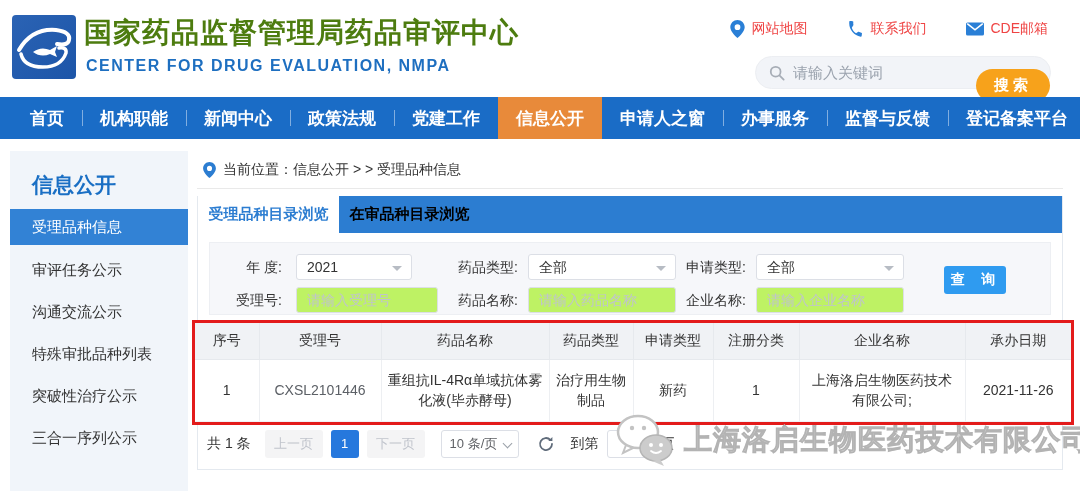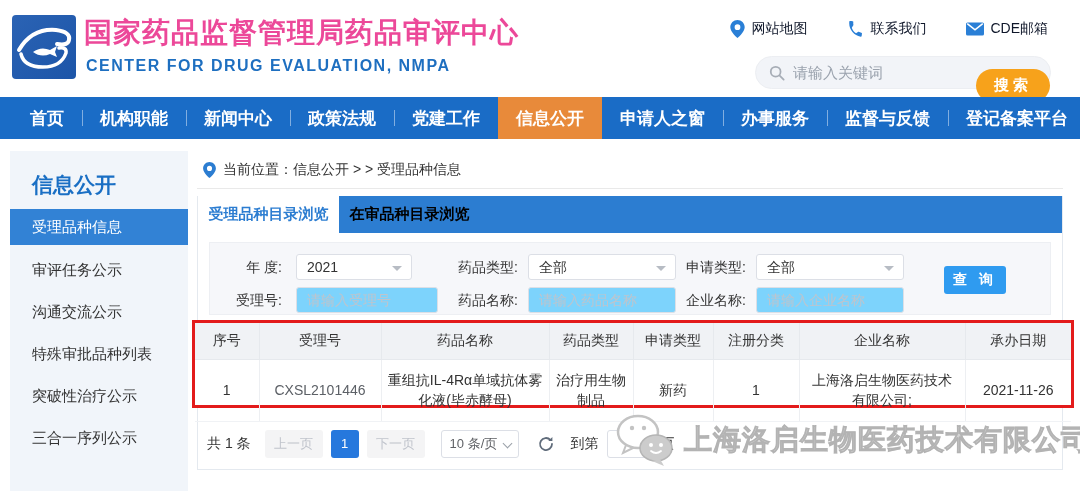--- a/index.html
+++ b/index.html
@@ -3,24 +3,24 @@
 <meta charset="utf-8">
 <style>
   * { margin:0; padding:0; box-sizing:border-box; }
   html,body { background:#fff; }
   body { font-family:"Liberation Sans","DejaVu Sans",sans-serif; }
   .page { position:relative; width:1080px; height:491px; background:#fff; overflow:hidden; }
 
   
   .header { position:absolute; left:0; top:0; width:1080px; height:97px; background:#fff; }
   .logo { position:absolute; left:12px; top:15px; width:64px; height:64px; background:linear-gradient(135deg,#2b63b4,#1c55a8); border-radius:4px; }
-  .site-title { position:absolute; left:84px; top:14px; font-size:28px; font-weight:bold; color:#ec4899; letter-spacing:1px; white-space:nowrap; }
+  .site-title { position:absolute; left:84px; top:14px; font-size:28px; font-weight:bold; color:#4d7c0f; letter-spacing:1px; white-space:nowrap; }
   .site-subtitle { position:absolute; left:86px; top:57px; font-size:16px; font-weight:bold; color:#1e6fc0; letter-spacing:1.5px; white-space:nowrap; }
   .top-links { position:absolute; top:20px; right:32px; display:flex; gap:40px; }
-  .top-link { display:flex; align-items:center; gap:6px; font-size:14px; color:#0f172a; cursor:pointer; white-space:nowrap; }
+  .top-link { display:flex; align-items:center; gap:6px; font-size:14px; color:#ef4444; cursor:pointer; white-space:nowrap; }
   .search-bar { position:absolute; left:755px; top:56px; width:296px; height:33px; background:#f2f4f8; border:1px solid #eceef2; border-radius:17px; display:flex; align-items:center; }
   .search-bar .mag { margin-left:13px; }
   .search-input { border:0; background:transparent; outline:none; margin-left:8px; width:170px; font-size:15px; color:#333; font-family:inherit; }
   .search-input::placeholder { color:#9aa2ad; }
   .search-btn { position:absolute; right:0; top:12px; width:74px; height:33px; border:0; border-radius:17px; background:#f7a21b; color:#fff; font-size:15px; font-weight:bold; letter-spacing:4px; cursor:pointer; font-family:inherit; }
 
   
   .navbar { position:absolute; left:0; top:97px; width:1080px; height:42px; background:#1a6cc6; display:flex; align-items:stretch; padding-left:12px; }
   .nav-item { position:relative; display:flex; align-items:center; padding:0 18px; color:#fff; font-size:17px; font-weight:bold; cursor:pointer; white-space:nowrap; }
   .nav-item:not(:first-child)::before { content:""; position:absolute; left:0; top:13px; width:1px; height:16px; background:rgba(255,255,255,.45); }
@@ -41,26 +41,26 @@
   .panel { position:absolute; left:197px; top:196px; width:866px; height:274px; background:#fff; border:1px solid #e4e9ef; border-top:none; }
   .tabstrip { position:absolute; left:0; top:0; width:100%; height:37px; background:#2c7dd1; display:flex; }
   .tab { width:141px; height:37px; display:flex; align-items:center; justify-content:center; font-size:15px; font-weight:bold; color:#000000; cursor:pointer; white-space:nowrap; }
   .tab.active { background:#fff; color:#2c7dd1; }
 
   
   .filterbox { position:absolute; left:11px; top:46px; width:842px; height:73px; background:#f6f7fa; border:1px solid #edeff3; }
   .f-label { position:absolute; font-size:14px; color:#333; text-align:right; line-height:26px; white-space:nowrap; }
   .f-select { position:absolute; height:26px; background:#fff; border:1px solid #dcdfe6; border-radius:3px; font-size:14px; color:#333; line-height:24px; padding-left:10px; cursor:pointer; }
   .f-select .tri { position:absolute; right:9px; top:11px; width:0; height:0; border-left:5px solid transparent; border-right:5px solid transparent; border-top:5px solid #b7bcc4; }
-  .f-input { position:absolute; height:26px; background:#7dd3fc; border:1px solid #dcdfe6; border-radius:3px; font-size:14px; color:#333; padding-left:10px; outline:none; font-family:inherit; }
+  .f-input { position:absolute; height:26px; background:#bef264; border:1px solid #dcdfe6; border-radius:3px; font-size:14px; color:#333; padding-left:10px; outline:none; font-family:inherit; }
   .f-input::placeholder { color:#bfc4cc; }
-  .query-btn { position:absolute; left:734px; top:23px; width:62px; height:28px; border:0; border-radius:3px; background:#2f9bf0; color:#fff; font-size:14px; font-weight:bold; letter-spacing:4px; cursor:pointer; font-family:Liberation Sans, sans-serif; }
-
-  
-  .redbox { position:absolute; left:192px; top:320px; width:882px; height:88px; border:3px solid #e31b1b; background:#fff; z-index:10; }
+  .query-btn { position:absolute; left:734px; top:23px; width:62px; height:28px; border:0; border-radius:3px; background:#2f9bf0; color:#fff; font-size:14px; font-weight:bold; letter-spacing:4px; cursor:pointer; font-family:Liberation Mono, monospace; }
+
+  
+  .redbox { position:absolute; left:192px; top:320px; width:882px; height:105px; border:3px solid #e31b1b; background:#fff; z-index:10; }
   table.rtable { width:100%; border-collapse:collapse; table-layout:fixed; }
   .rtable th { height:36px; background:#f0f2f5; font-size:14px; color:#333; font-weight:normal; border-right:1px solid #e6e9ed; border-bottom:1px solid #e6e9ed; }
   .rtable td { height:62px; font-size:14px; color:#333; text-align:center; border-right:1px solid #edeff2; border-bottom:1px solid #f0f2f5; padding:2px 6px; line-height:1.45; }
   .rtable th:last-child, .rtable td:last-child { border-right:none; }
   .rtable td.muted { color:#5c6066; }
 
   
   .pagination { position:absolute; left:207px; top:430px; display:flex; align-items:center; font-size:14px; color:#333; z-index:5; }
   .pg-total { margin-right:14px; white-space:nowrap; }
   .pg-btn { width:58px; height:28px; line-height:28px; text-align:center; background:#f4f4f5; color:#c0c4cc; border-radius:3px; margin-right:8px; font-size:13px; cursor:pointer; white-space:nowrap; }

